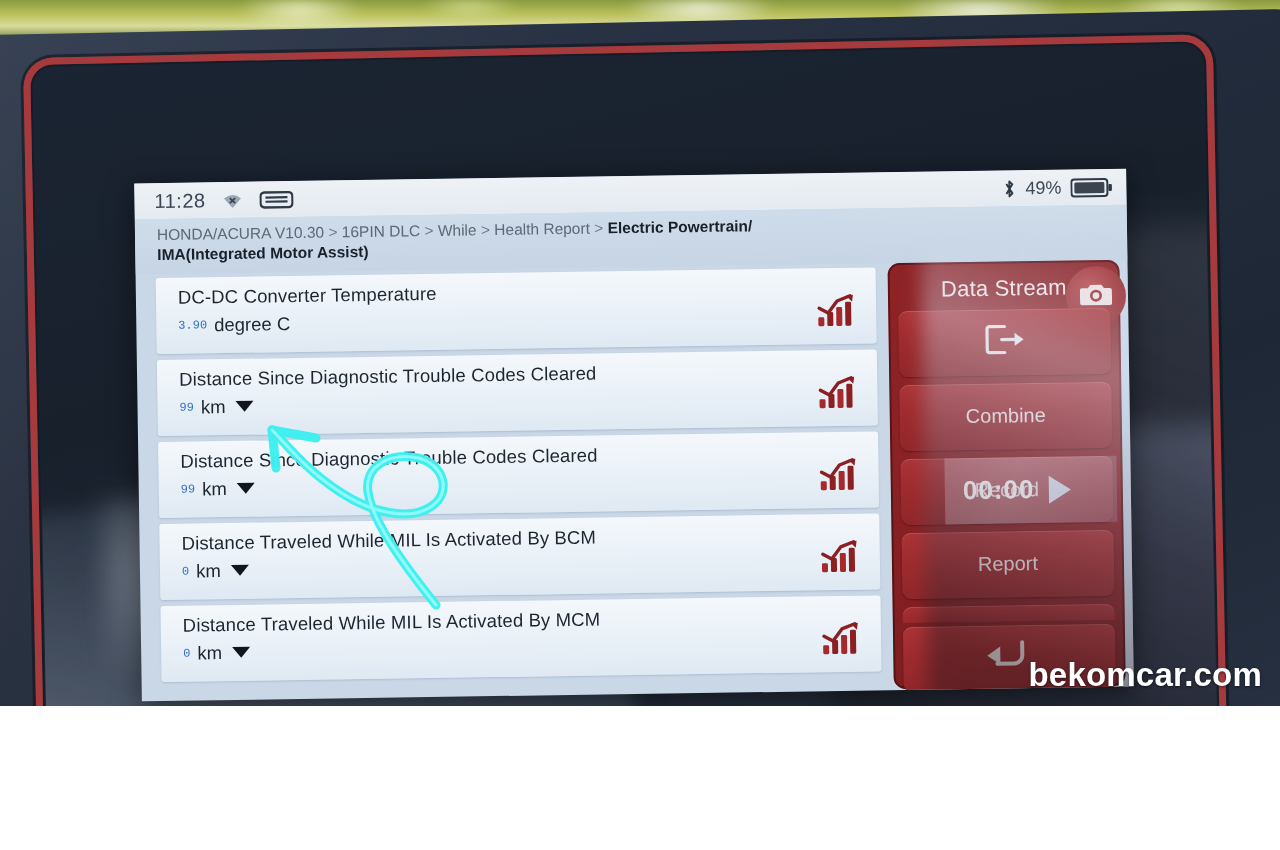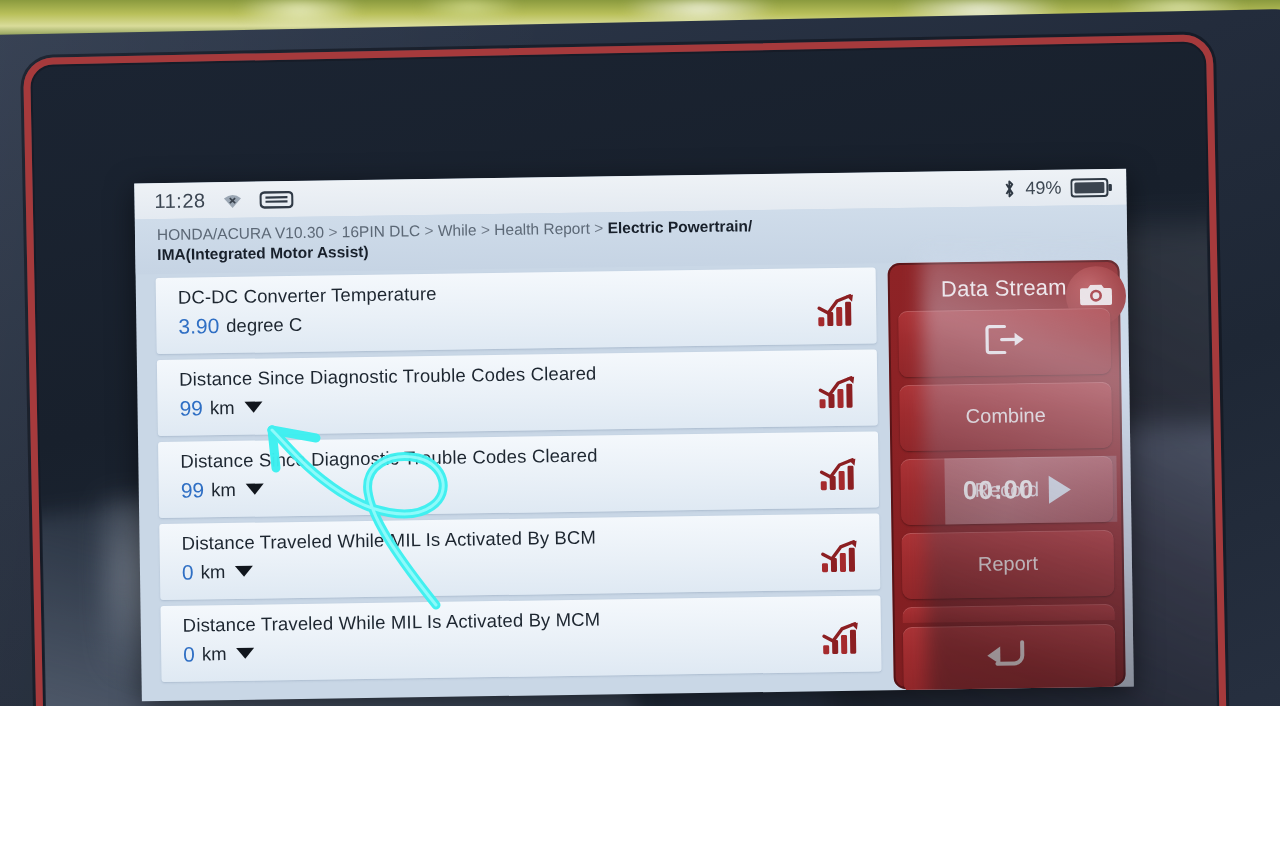--- a/index.html
+++ b/index.html
@@ -144,21 +144,21 @@
     position: relative;
     box-shadow: 0 1px 2px rgba(120,140,165,0.35);
   }
   .ds-name {
     font-size: 18.5px;
     color: #1d2630;
     letter-spacing: .15px;
     white-space: nowrap;
   }
   .ds-valrow { margin-top: 6px; display: flex; align-items: center; gap: 7px; }
-  .ds-val { font-size: 21px; color: #2f6fc4; }
+  .ds-val { font-size: 12px; color: #2f6fc4; font-family: Liberation Mono, monospace; }
   .ds-unit { font-size: 18.5px; color: #1d2630; }
   .caret-down {
     width: 0; height: 0;
     border-left: 9px solid transparent;
     border-right: 9px solid transparent;
     border-top: 11px solid #11161d;
     margin-left: 3px;
   }
   .chart-ico {
     position: absolute; right: 22px; top: 26px;
@@ -466,13 +466,14 @@
     </g>
     <g fill="none" stroke="#9BFBFB" stroke-width="3" stroke-linecap="round" stroke-linejoin="round" opacity="0.85">
       <path d="M436 605 C 400 560, 372 520, 368 492
                C 364 466, 390 452, 418 458
                C 444 464, 452 492, 432 506
                C 410 522, 370 512, 340 492
                C 306 470, 288 446, 272 430"></path>
     </g>
   </svg>
 
+  <div class="watermark">bekomcar.com</div>
 </div>
 
 </body></html>

